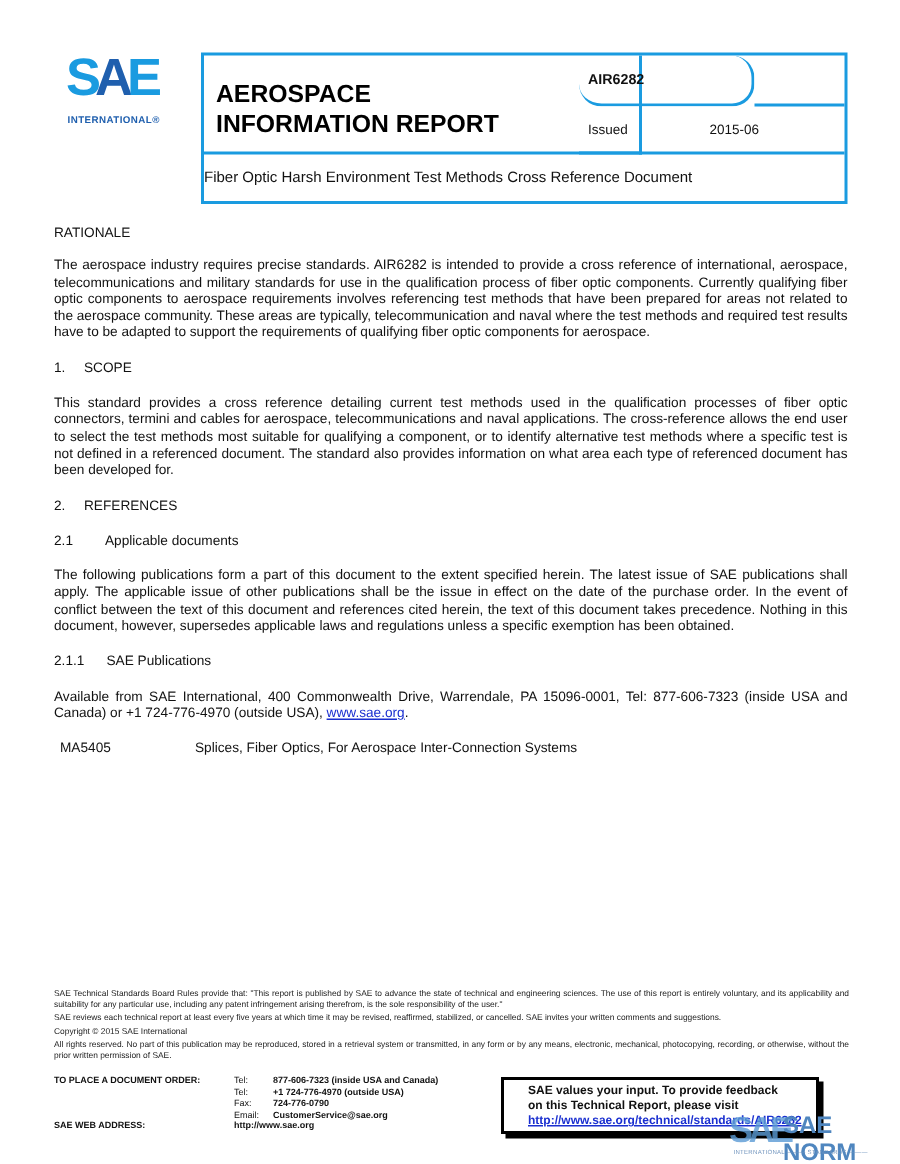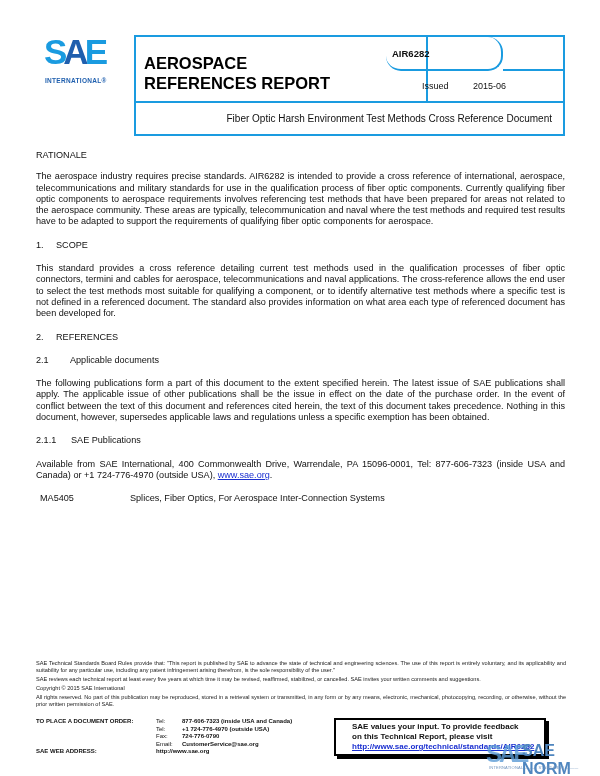--- a/index.html
+++ b/index.html
@@ -21,24 +21,24 @@
                      border-right: 2px solid #1a9be0; border-bottom: 2px solid #1a9be0; box-sizing: border-box; }
   .hdr .title { position: absolute; left: 8px; top: 16px; font-size: 16.5px; font-weight: bold;
                 line-height: 20px; color: #000; }
   .hdr .num-cell { position: absolute; left: 250px; top: 0; width: 117px; height: 34px;
                    border-right: 2px solid #1a9be0; border-bottom: 2px solid #1a9be0; box-sizing: border-box; border-radius: 15px; }
   .hdr .num-cell span { position: absolute; left: 6px; top: 11px; font-size: 9.5px; font-weight: bold; }
   .hdr .blank-cell { position: absolute; left: 367px; top: 0; width: 60px; height: 34px;
                      border-bottom: 2px solid #1a9be0; box-sizing: border-box; }
   .hdr .issued-cell { position: absolute; left: 250px; top: 34px; width: 177px; height: 32px;
                       border-bottom: 2px solid #1a9be0; box-sizing: border-box; }
-  .hdr .issued-cell .lbl { position: absolute; left: 6px; top: 10px; font-size: 9px; margin-left: 30px; }
+  .hdr .issued-cell .lbl { position: absolute; left: 6px; top: 10px; font-size: 9px; }
   .hdr .issued-cell .val { position: absolute; left: 87px; top: 10px; font-size: 9px; text-align: right; }
   .hdr .doc-title { position: absolute; left: 0; top: 66px; width: 416px; height: 31px;
-                    text-align: right; line-height: 31px; font-size: 10px; border-radius: 15px; }
+                    text-align: left; line-height: 31px; font-size: 10px; border-radius: 15px; }
 
   
   .body { position: absolute; left: 36px; top: 150px; width: 529px; font-size: 9.1px; line-height: 11.3px; }
   .center-head { text-align: left; margin: 0 0 10px 0; }
   .para { text-align: justify; margin: 0 0 12px 0; }
   .sec-head { margin: 0 0 12px 0; }
   .sec-head .n { display: inline-block; width: 20px; }
   .sub-head .n { display: inline-block; width: 34px; }
   .subsub-head .n { display: inline-block; width: 35px; }
   a.link { color: #1a2fd0; text-decoration: underline; }
@@ -70,21 +70,21 @@
 
 <div class="logo">
   <div class="logo-letters"><span>S</span><span class="a">A</span><span>E</span></div>
   <div class="logo-intl"><span>INTERNATIONAL</span><span>®</span></div>
 </div>
 
 <div class="hdr">
   <div class="title-cell">
     <div class="title">
       <div>AEROSPACE</div>
-      <div>REFERENCES REPORT</div>
+      <div>INFORMATION REPORT</div>
     </div>
   </div>
   <div class="num-cell">
     <span>AIR6282</span>
   </div>
   <div class="blank-cell"></div>
   <div class="issued-cell">
     <span class="lbl">Issued</span>
     <span class="val">2015-06</span>
   </div>

